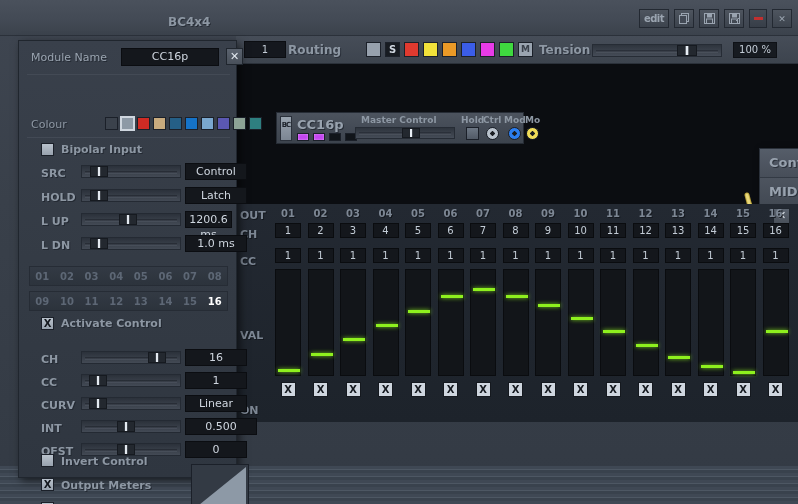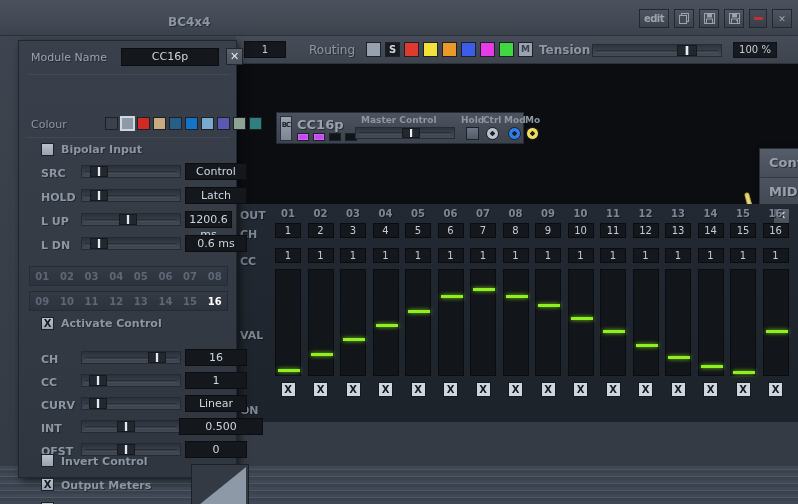--- a/index.html
+++ b/index.html
@@ -31,21 +31,21 @@
   .tb-btn.min { width:18px; background:linear-gradient(180deg,#464d57,#373e48); }
   .tb-btn.min i { display:block; width:9px; height:3px; background:#c13030; }
   .tb-btn svg { display:block; }
 
   
   .topstrip { position:absolute; left:236px; top:36px; width:562px; height:28px;
               background:linear-gradient(180deg,#464d58,#3d444e); border-bottom:1px solid #2b313a;}
   .numfield { position:absolute; left:8px; top:5px; width:42px; height:17px;
               background:#15181e; border:1px solid #0c0e12;
               color:#c3ccd6; font-size:10px; text-align:center; line-height:16px; }
-  .routing-lbl { position:absolute; left:73px; top:7px; font-size:12px; font-weight:normal;
+  .routing-lbl { position:absolute; left:52px; top:7px; font-size:12px; font-weight:bold;
                  color:#8d97a3; text-shadow:1px 1px 0 #2a303a; }
   .route-sw { position:absolute; top:6px; display:flex; gap:4px; left:130px; }
   .rsw { width:15px; height:15px; border:1px solid #1b2029; }
   .rsw.lbl { background:#171b21; color:#cfd6df; font-size:10px; font-weight:bold;
              text-align:center; line-height:13px; }
   .rsw.mlbl { background:#9aa4b0; color:#3a414b; font-size:9px; font-weight:bold;
               text-align:center; line-height:13px; }
 
   .tension-lbl { position:absolute; left:303px; top:7px; font-size:12px; font-weight:bold;
                  color:#8d97a3; text-shadow:1px 1px 0 #2a303a; }
@@ -506,21 +506,21 @@
             <div class="knob" style="left:36.800000000000004px"></div>
           </div>
           <div class="evalue" style="left:166px;top:170px;width:47px">1200.6 ms</div>
         </div>
         <div>
           <div class="ed-lbl" style="position:absolute;left:22px;top:198px">L DN</div>
           <div class="eslider" style="left:62px;top:196px;width:100px">
             <div class="groove"></div>
             <div class="knob" style="left:8px"></div>
           </div>
-          <div class="evalue" style="left:166px;top:194px;width:62px">0.6 ms</div>
+          <div class="evalue" style="left:166px;top:194px;width:62px">1.0 ms</div>
         </div>
       </div>
 
     <div class="slotrow" style="top:225px" id="slot-row-1">
         <div class="slot">01</div>
         <div class="slot">02</div>
         <div class="slot">03</div>
         <div class="slot">04</div>
         <div class="slot">05</div>
         <div class="slot">06</div>
@@ -567,21 +567,21 @@
             <div class="knob" style="left:7.199999999999999px"></div>
           </div>
           <div class="evalue" style="left:166px;top:354px;width:62px">Linear</div>
         </div>
         <div>
           <div class="ed-lbl" style="position:absolute;left:22px;top:381px">INT</div>
           <div class="eslider" style="left:62px;top:379px;width:100px">
             <div class="groove"></div>
             <div class="knob" style="left:35.2px"></div>
           </div>
-          <div class="evalue" style="left:160px;top:377px;width:84px">0.500</div>
+          <div class="evalue" style="left:166px;top:377px;width:72px">0.500</div>
         </div>
         <div>
           <div class="ed-lbl" style="position:absolute;left:22px;top:404px">OFST</div>
           <div class="eslider" style="left:62px;top:402px;width:100px">
             <div class="groove"></div>
             <div class="knob" style="left:35.2px"></div>
           </div>
           <div class="evalue" style="left:166px;top:400px;width:62px">0</div>
         </div>
       </div>

